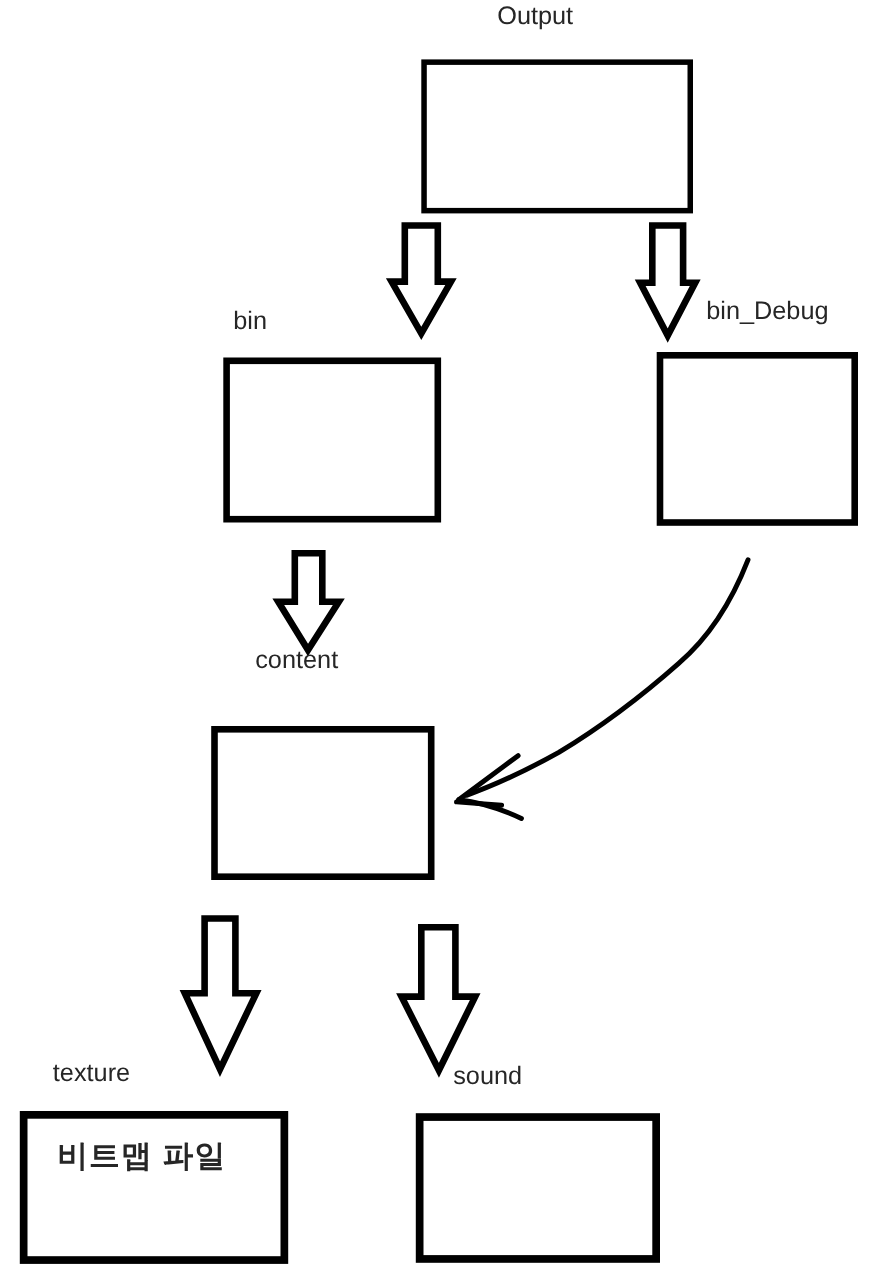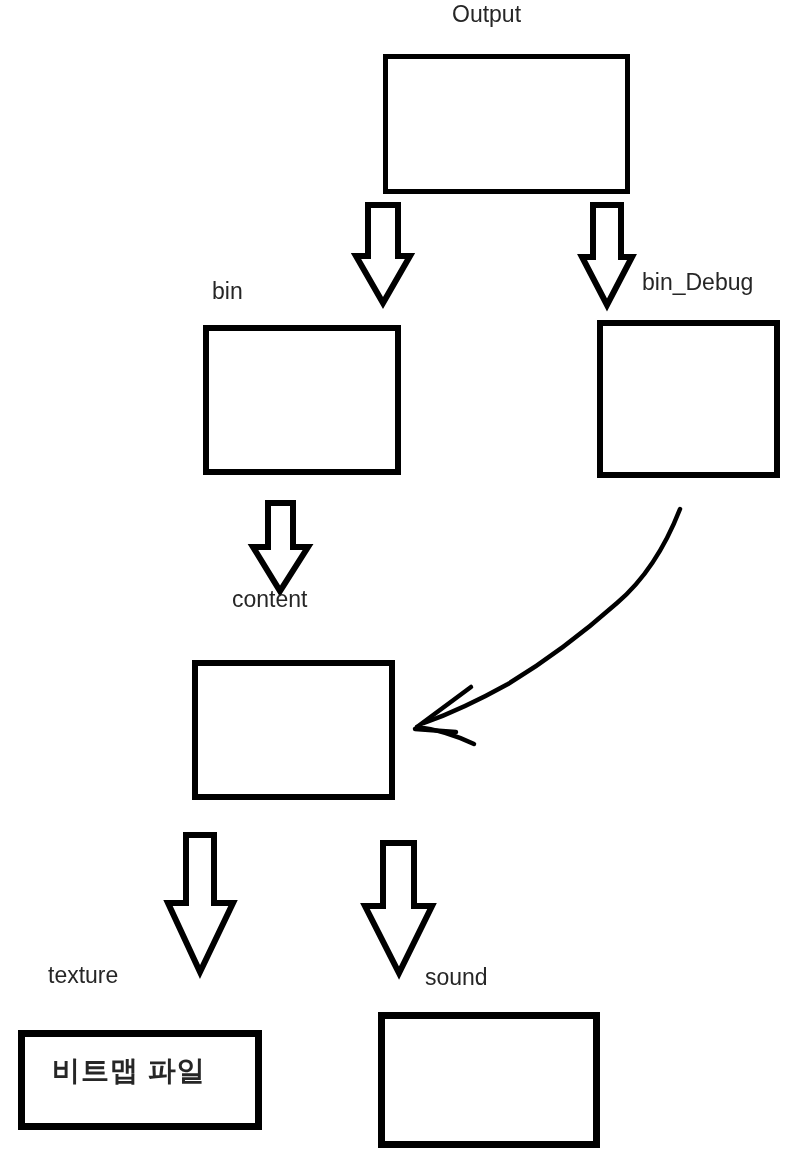--- a/index.html
+++ b/index.html
@@ -14,37 +14,37 @@
   .node-box {
     position: absolute;
     background: #ffffff;
     border: 6px solid #000000;
     box-sizing: border-box;
   }
   .box-output   { left: 383px; top: 54px;   width: 247px; height: 140px; border-width: 5px; }
   .box-bin      { left: 203px; top: 325px;  width: 198px; height: 150px; }
   .box-bindebug { left: 597px; top: 320px;  width: 183px; height: 158px; }
   .box-content  { left: 192px; top: 660px;  width: 203px; height: 140px; }
-  .box-texture  { left: 18px;  top: 1010px; width: 244px; height: 100px; border-width: 7px; margin-top: 20px; }
+  .box-texture  { left: 18px;  top: 1010px; width: 244px; height: 139px; border-width: 7px; }
   .box-sound    { left: 378px; top: 1012px; width: 222px; height: 136px; border-width: 7px; }
 
   .node-label {
     position: absolute;
     color: #262626;
     font-weight: normal;
     font-size: 23px;
     line-height: 1.15;
     white-space: nowrap;
   }
   .lbl-output   { left: 452px; top: 1px; }
   .lbl-bin      { left: 212px; top: 254px; margin-top: 24px; }
   .lbl-bindebug { left: 642px; top: 269px; }
   .lbl-content  { left: 232px; top: 586px; }
   .lbl-texture  { left: 48px;  top: 962px; text-align: right; }
-  .lbl-sound    { left: 425px; top: 964px; }
+  .lbl-sound    { left: 412px; top: 964px; }
 
   .box-inner-text {
     position: absolute;
     left: 27px;
     top: 15px;
     color: #262626;
     font-weight: bold;
     font-size: 28px;
     letter-spacing: 1px;
     white-space: nowrap;

